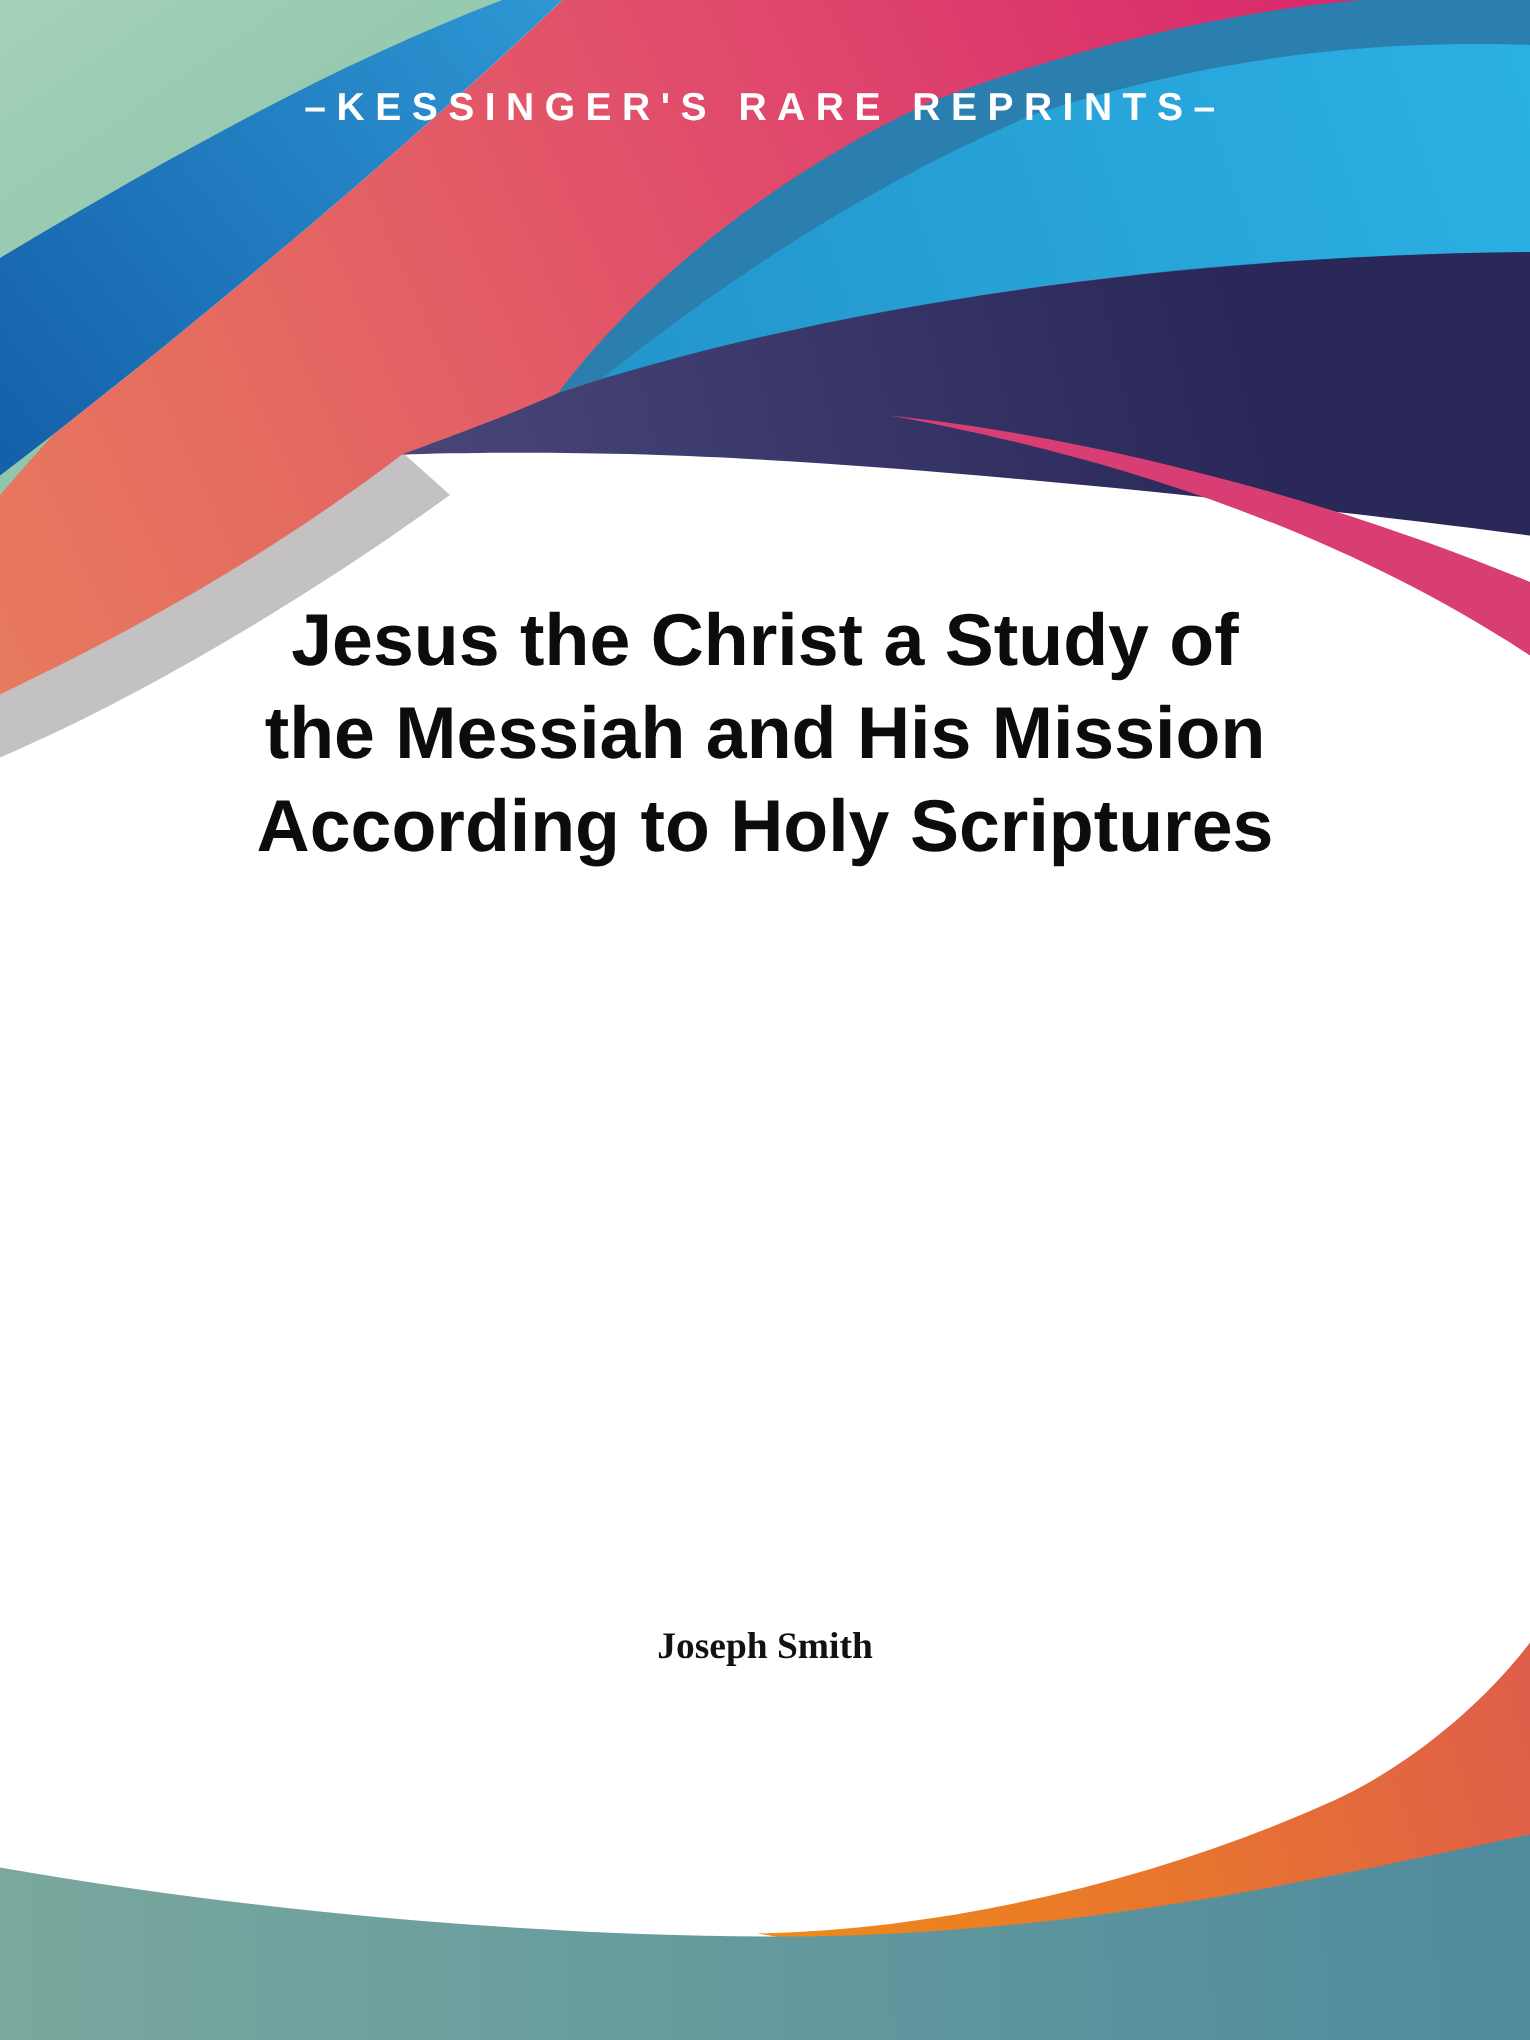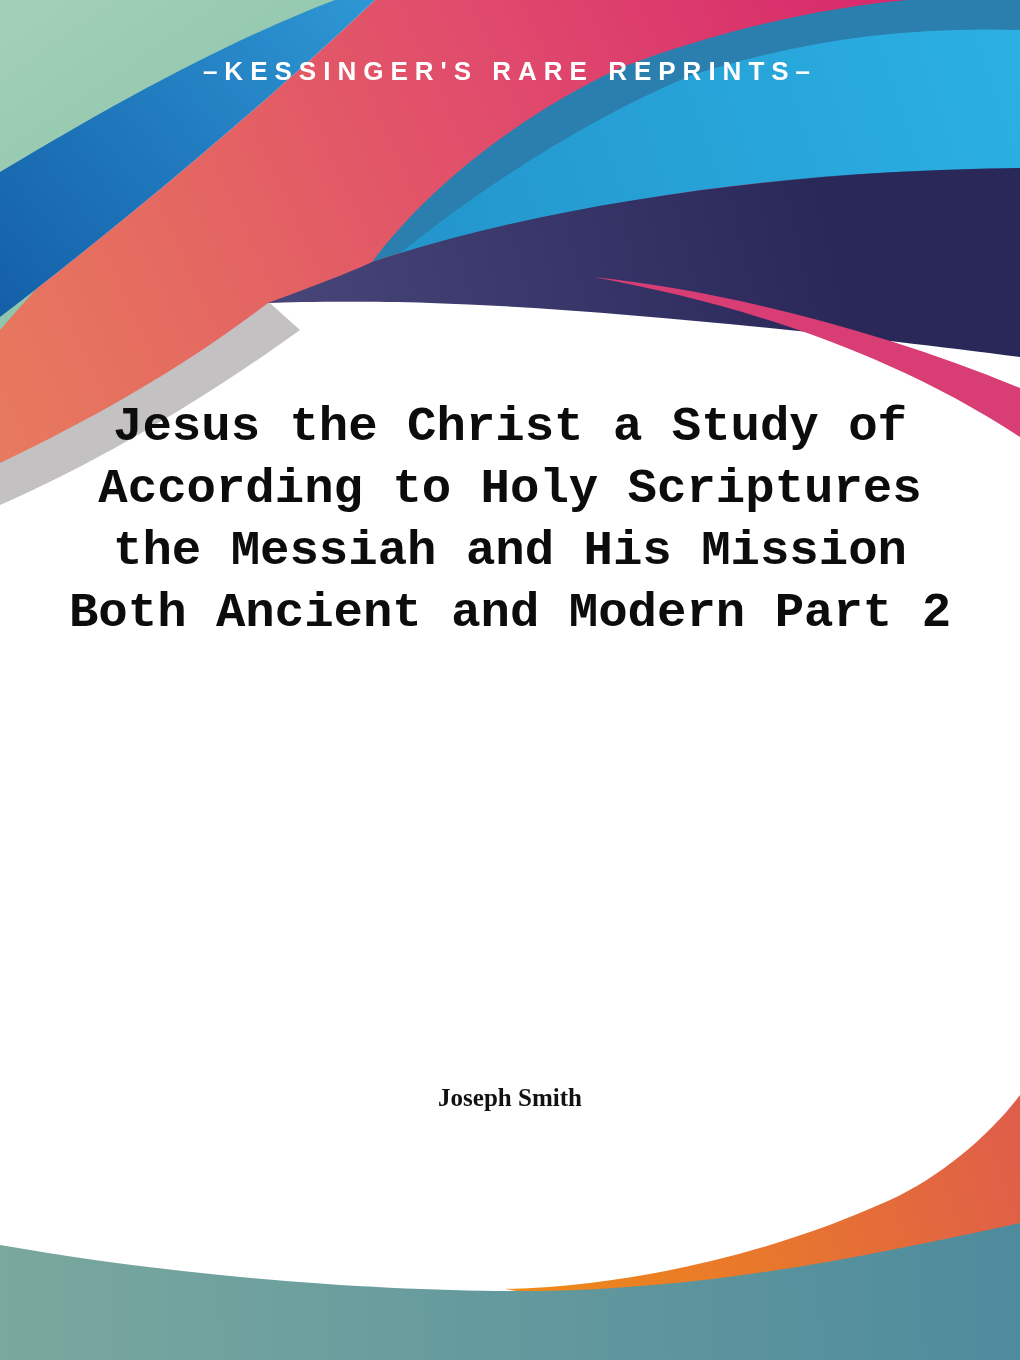--- a/index.html
+++ b/index.html
@@ -13,21 +13,21 @@
   .banner{
     position:absolute;top:55px;left:0;width:1020px;
     text-align:center;color:#ffffff;
     font-family:"Liberation Sans",sans-serif;
     font-weight:bold;font-size:26px;line-height:32px;
     letter-spacing:7px;
   }
   .title-block{
     position:absolute;top:396px;left:0;width:1020px;
     text-align:center;color:#0d0c0c;
-    font-family:Liberation Mono, monospace;
+    font-family:Liberation Sans, sans-serif;
     font-weight:bold;font-size:49px;line-height:62px;
   }
   .author{
     position:absolute;top:1076px;left:0;width:1020px;
     text-align:center;color:#121212;
     font-family:"Liberation Serif",serif;
     font-weight:600;font-size:25px;line-height:44px;
   }
 </style>
 </head>
@@ -96,18 +96,17 @@
            L1020,150 C860,180 700,200 540,205 Z" fill="url(#gOrange)"></path>
 
   <path d="M0,155 C200,190 400,202 540,201 C720,198 870,165 1020,133
            L1020,270 L0,270 Z" fill="url(#gTeal)"></path>
 </svg>
 
 <div class="banner">–KESSINGER'S RARE REPRINTS–</div>
 
 <div class="title-block">
   <div>Jesus the Christ a Study of</div>
+  <div>the Messiah and His Mission</div>
   <div>According to Holy Scriptures</div>
-  <div>the Messiah and His Mission</div>
-  <div>Both Ancient and Modern Part 2</div>
 </div>
 
 <div class="author">Joseph Smith</div>
 
 </body></html>

